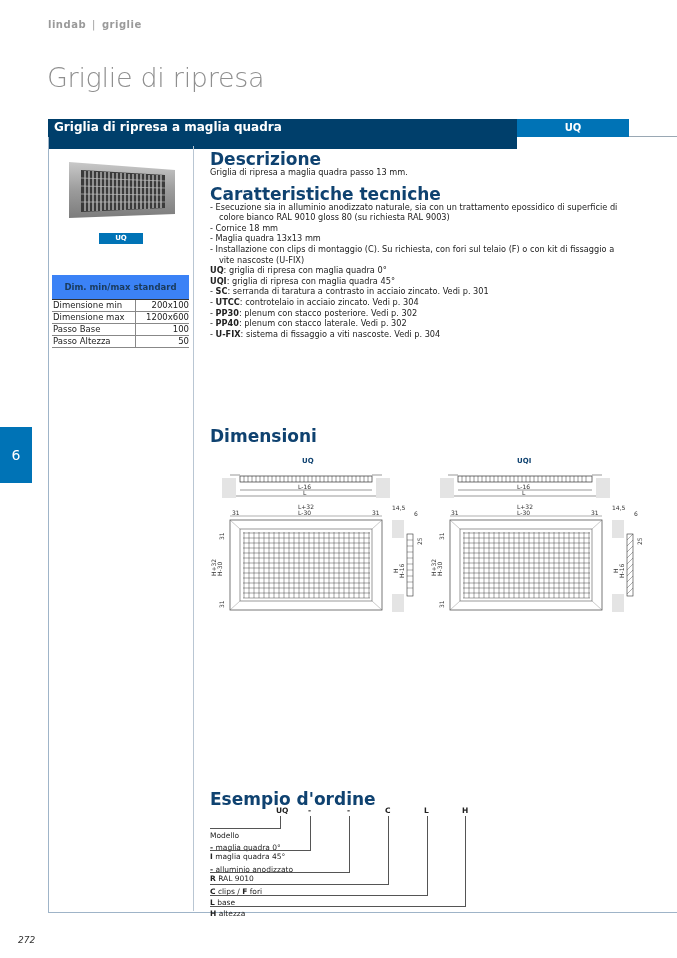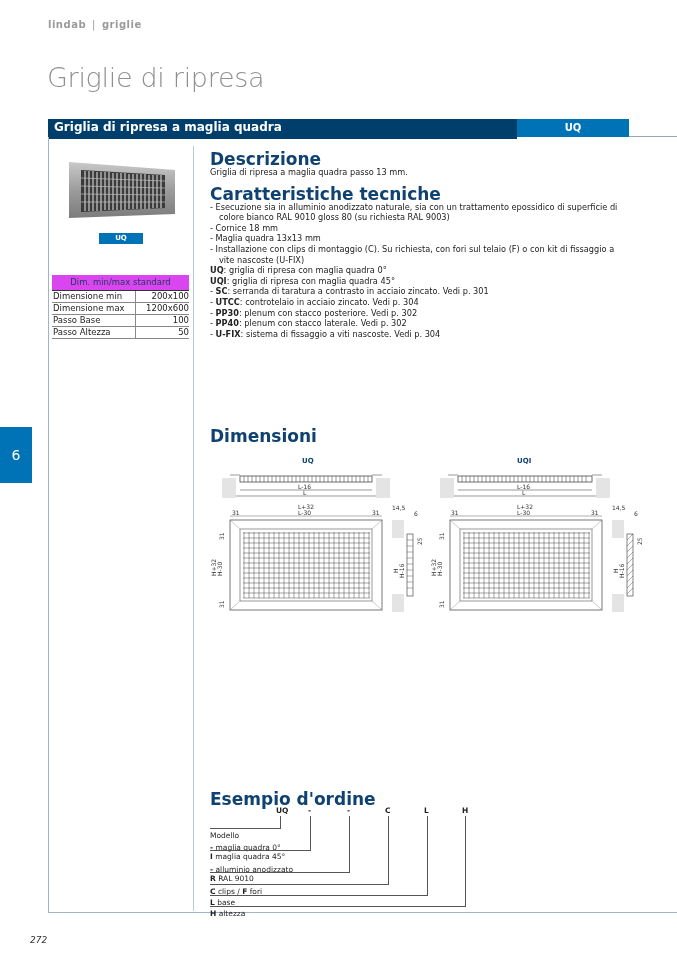--- a/index.html
+++ b/index.html
@@ -1,45 +1,45 @@
 <!DOCTYPE html>
 <html><head>
 <meta charset="utf-8">
 <style>
   * { box-sizing: border-box; margin: 0; padding: 0; }
   body { width: 677px; height: 958px; background: #fff; font-family: "DejaVu Sans", sans-serif; color: #222; position: relative; overflow: hidden; }
   .brand { position: absolute; left: 48px; top: 19px; font-size: 10px; font-weight: bold; color: #9a9a9a; letter-spacing: 0.5px; }
   .brand .sep { font-weight: normal; margin: 0 2px; }
   .page-title { position: absolute; left: 47px; top: 62px; font-size: 27px; font-weight: 300; color: #8f8f8f; font-family: "DejaVu Sans", sans-serif; letter-spacing: -0.3px; }
-  .header-bar { position: absolute; left: 48px; top: 119px; width: 469px; height: 20px; background: #003f6b; color: #fff; font-size: 12px; font-weight: bold; padding: 1px 6px; }
+  .header-bar { position: absolute; left: 48px; top: 119px; width: 469px; height: 30px; background: #003f6b; color: #fff; font-size: 12px; font-weight: bold; padding: 1px 6px; }
   .header-code { position: absolute; left: 517px; top: 119px; width: 112px; height: 18px; background: #0073b6; color: #fff; font-size: 10px; font-weight: bold; text-align: center; line-height: 18px; }
   .header-rule { position: absolute; left: 629px; top: 136px; width: 48px; height: 1px; background: #9aa8b4; }
   .panel { position: absolute; left: 48px; top: 137px; width: 629px; height: 776px; border-left: 1px solid #9fb4c8; border-bottom: 1px solid #9fb4c8; }
   .col-sep { position: absolute; left: 193px; top: 146px; width: 1px; height: 765px; background: #b9c6d3; }
   .side-tab { position: absolute; left: 0; top: 427px; width: 32px; height: 56px; background: #0073b6; color: #fff; font-size: 14px; text-align: center; line-height: 56px; }
   .product-img { position: absolute; left: 67px; top: 160px; width: 110px; height: 60px; }
   .code-badge { position: absolute; left: 99px; top: 233px; width: 44px; height: 11px; background: #0073b6; color: #fff; font-size: 7px; font-weight: bold; text-align: center; line-height: 11px; }
   .dims-table { position: absolute; left: 52px; top: 275px; width: 137px; border-collapse: collapse; font-size: 8.5px; }
-  .dims-table th { background: #d946ef; color: #1a3a5a; font-weight: normal; font-size: 8.5px; height: 15px; border-bottom: 1px solid #333; text-align: center; }
+  .dims-table th { background: #3b82f6; color: #1a3a5a; font-weight: bold; font-size: 8.5px; height: 24px; border-bottom: 1px solid #333; text-align: center; }
   .dims-table td { height: 12px; border-bottom: 1px solid #888; padding-left: 1px; color: #222; }
   .dims-table td + td { border-left: 1px solid #888; padding-left: 4px; text-align: right; }
   .content { position: absolute; left: 210px; top: 151px; width: 430px; }
   .h2 { color: #0f4270; font-weight: bold; font-size: 17px; line-height: 16px; }
   .txt { font-size: 8.2px; line-height: 10.6px; color: #222; }
   .indent { padding-left: 9px; }
   .dims-title { position: absolute; left: 210px; top: 428px; }
   .diag-label { position: absolute; font-size: 7px; font-weight: bold; color: #0f4270; }
   .diagram { position: absolute; }
   .order-title { position: absolute; left: 210px; top: 781px; margin-top: 10px; }
   .order { position: absolute; left: 210px; top: 806px; width: 260px; height: 106px; font-size: 7.5px; }
   .order .code { position: absolute; top: 0; font-weight: bold; font-size: 7.5px; }
   .order .row { position: absolute; left: 0; line-height: 9px; margin-top: 12px; }
   .order .line-h { position: absolute; height: 1px; background: #555; }
   .order .line-v { position: absolute; width: 1px; background: #555; }
-  .page-num { position: absolute; left: 30px; top: 935px; font-size: 9px; color: #333; font-style: italic; }
+  .page-num { position: absolute; left: 18px; top: 935px; font-size: 9px; color: #333; font-style: italic; }
 </style>
 </head>
 <body>
 
 <div class="brand">
   <span>lindab</span>
   <span class="sep">|</span>
   <span>griglie</span>
 </div>
 

